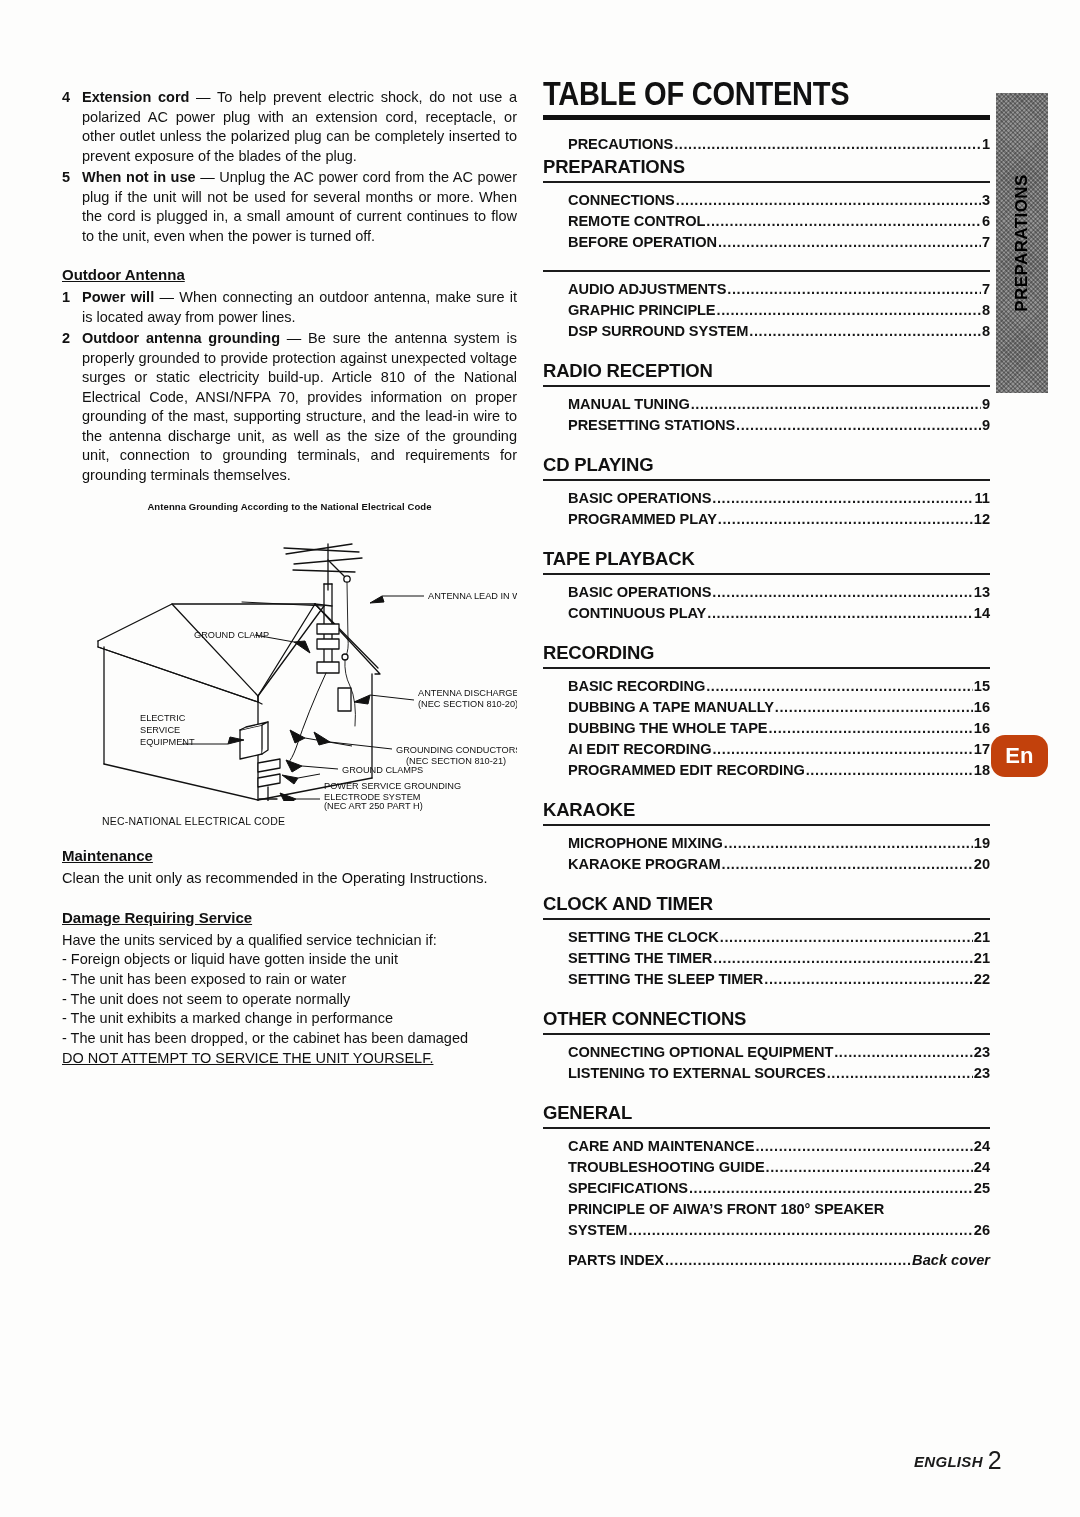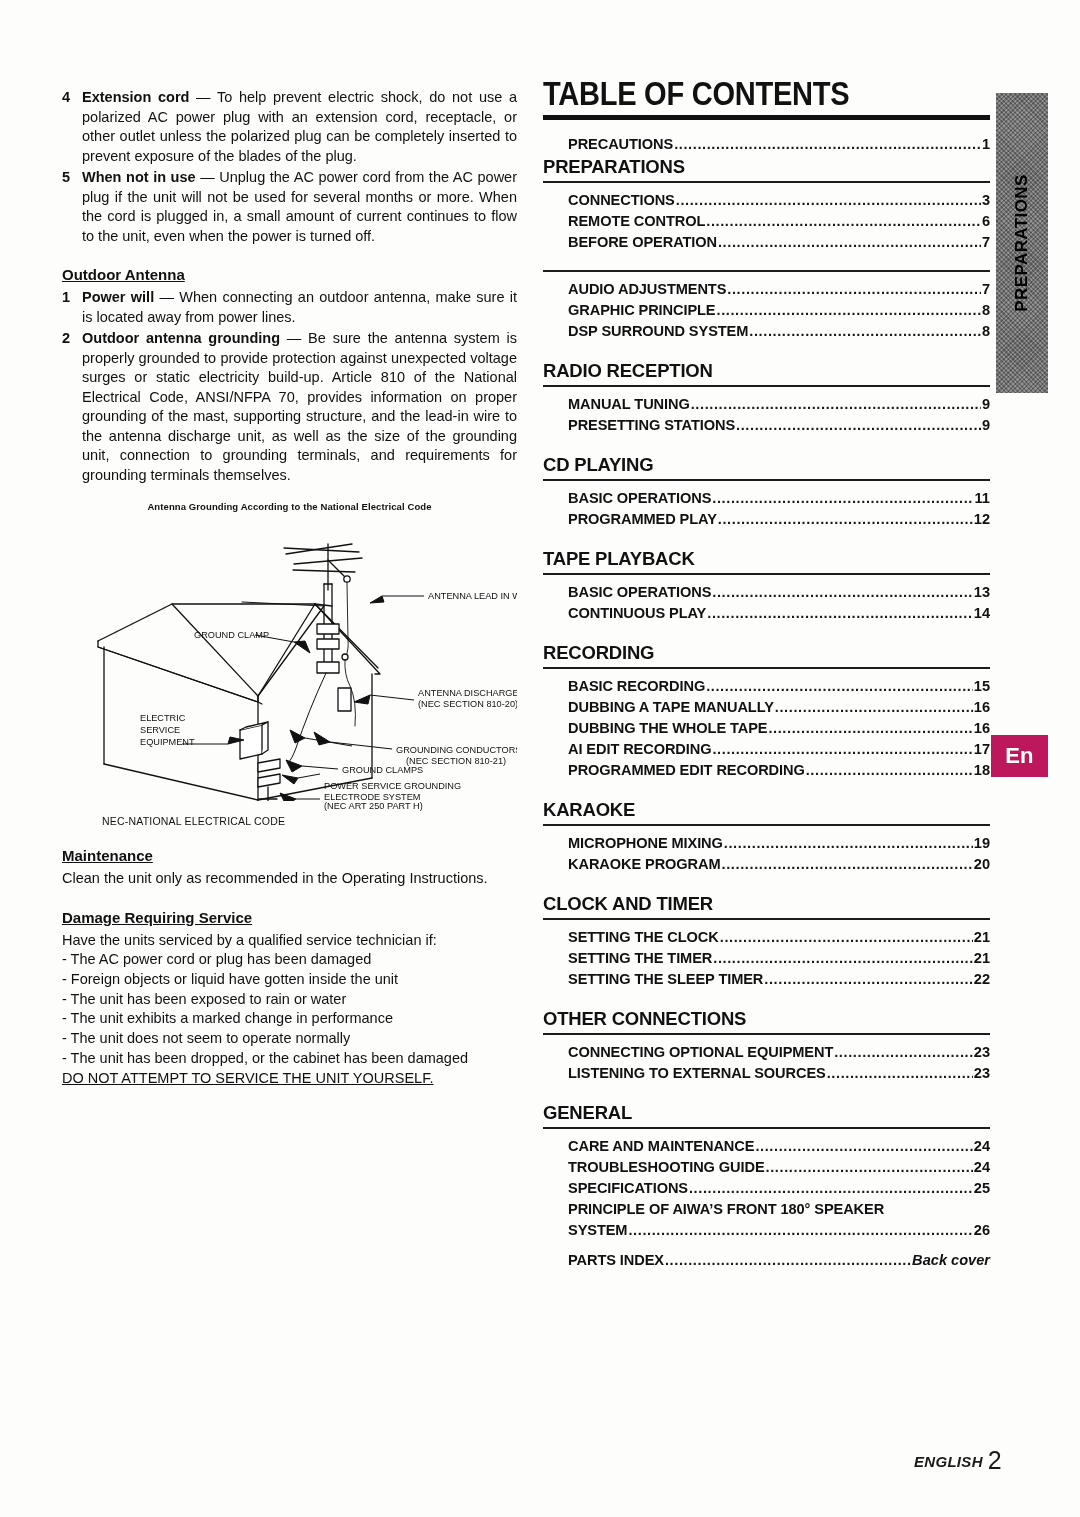--- a/index.html
+++ b/index.html
@@ -185,28 +185,29 @@
     font-weight: bold;
     color: #000;
     letter-spacing: 0.4px;
   }
   .lang-badge {
     position: absolute;
     left: 991px;
     top: 735px;
     width: 57px;
     height: 42px;
-    background: #be185d;
+    background: #c2410c;
     color: #ffffff;
     display: flex;
     align-items: center;
     justify-content: center;
     font-size: 22px;
     font-weight: bold;
     letter-spacing: 0.2px;
+    border-radius: 14px;
   }
 
   
   .footer {
     position: absolute;
     right: 78px;
     bottom: 42px;
     font-style: italic;
     font-size: 15px;
     font-weight: bold;
@@ -363,25 +364,24 @@
 
       <div class="nec-line">NEC-NATIONAL ELECTRICAL CODE</div>
     </div>
 
     <div class="sub-head" style="margin-top:20px">Maintenance</div>
     <div class="plain-para">Clean the unit only as recommended in the Operating Instructions.</div>
 
     <div class="sub-head" style="margin-top:20px">Damage Requiring Service</div>
     <div class="plain-para nojust">Have the units serviced by a qualified service technician if:</div>
     <div class="dash-list">
-      <div>- The AC power cord or plug has been damaged</div>
       <div>- Foreign objects or liquid have gotten inside the unit</div>
       <div>- The unit has been exposed to rain or water</div>
+      <div>- The unit does not seem to operate normally</div>
       <div>- The unit exhibits a marked change in performance</div>
-      <div>- The unit does not seem to operate normally</div>
       <div>- The unit has been dropped, or the cabinet has been damaged</div>
     </div>
     <div class="caps-underline">DO NOT ATTEMPT TO SERVICE THE UNIT YOURSELF.</div>
   </div>
 
   <div class="right-col">
     <div class="toc-title">TABLE OF CONTENTS</div>
     <div class="toc-title-rule"></div>
 
     <div class="toc-entry" style="">

